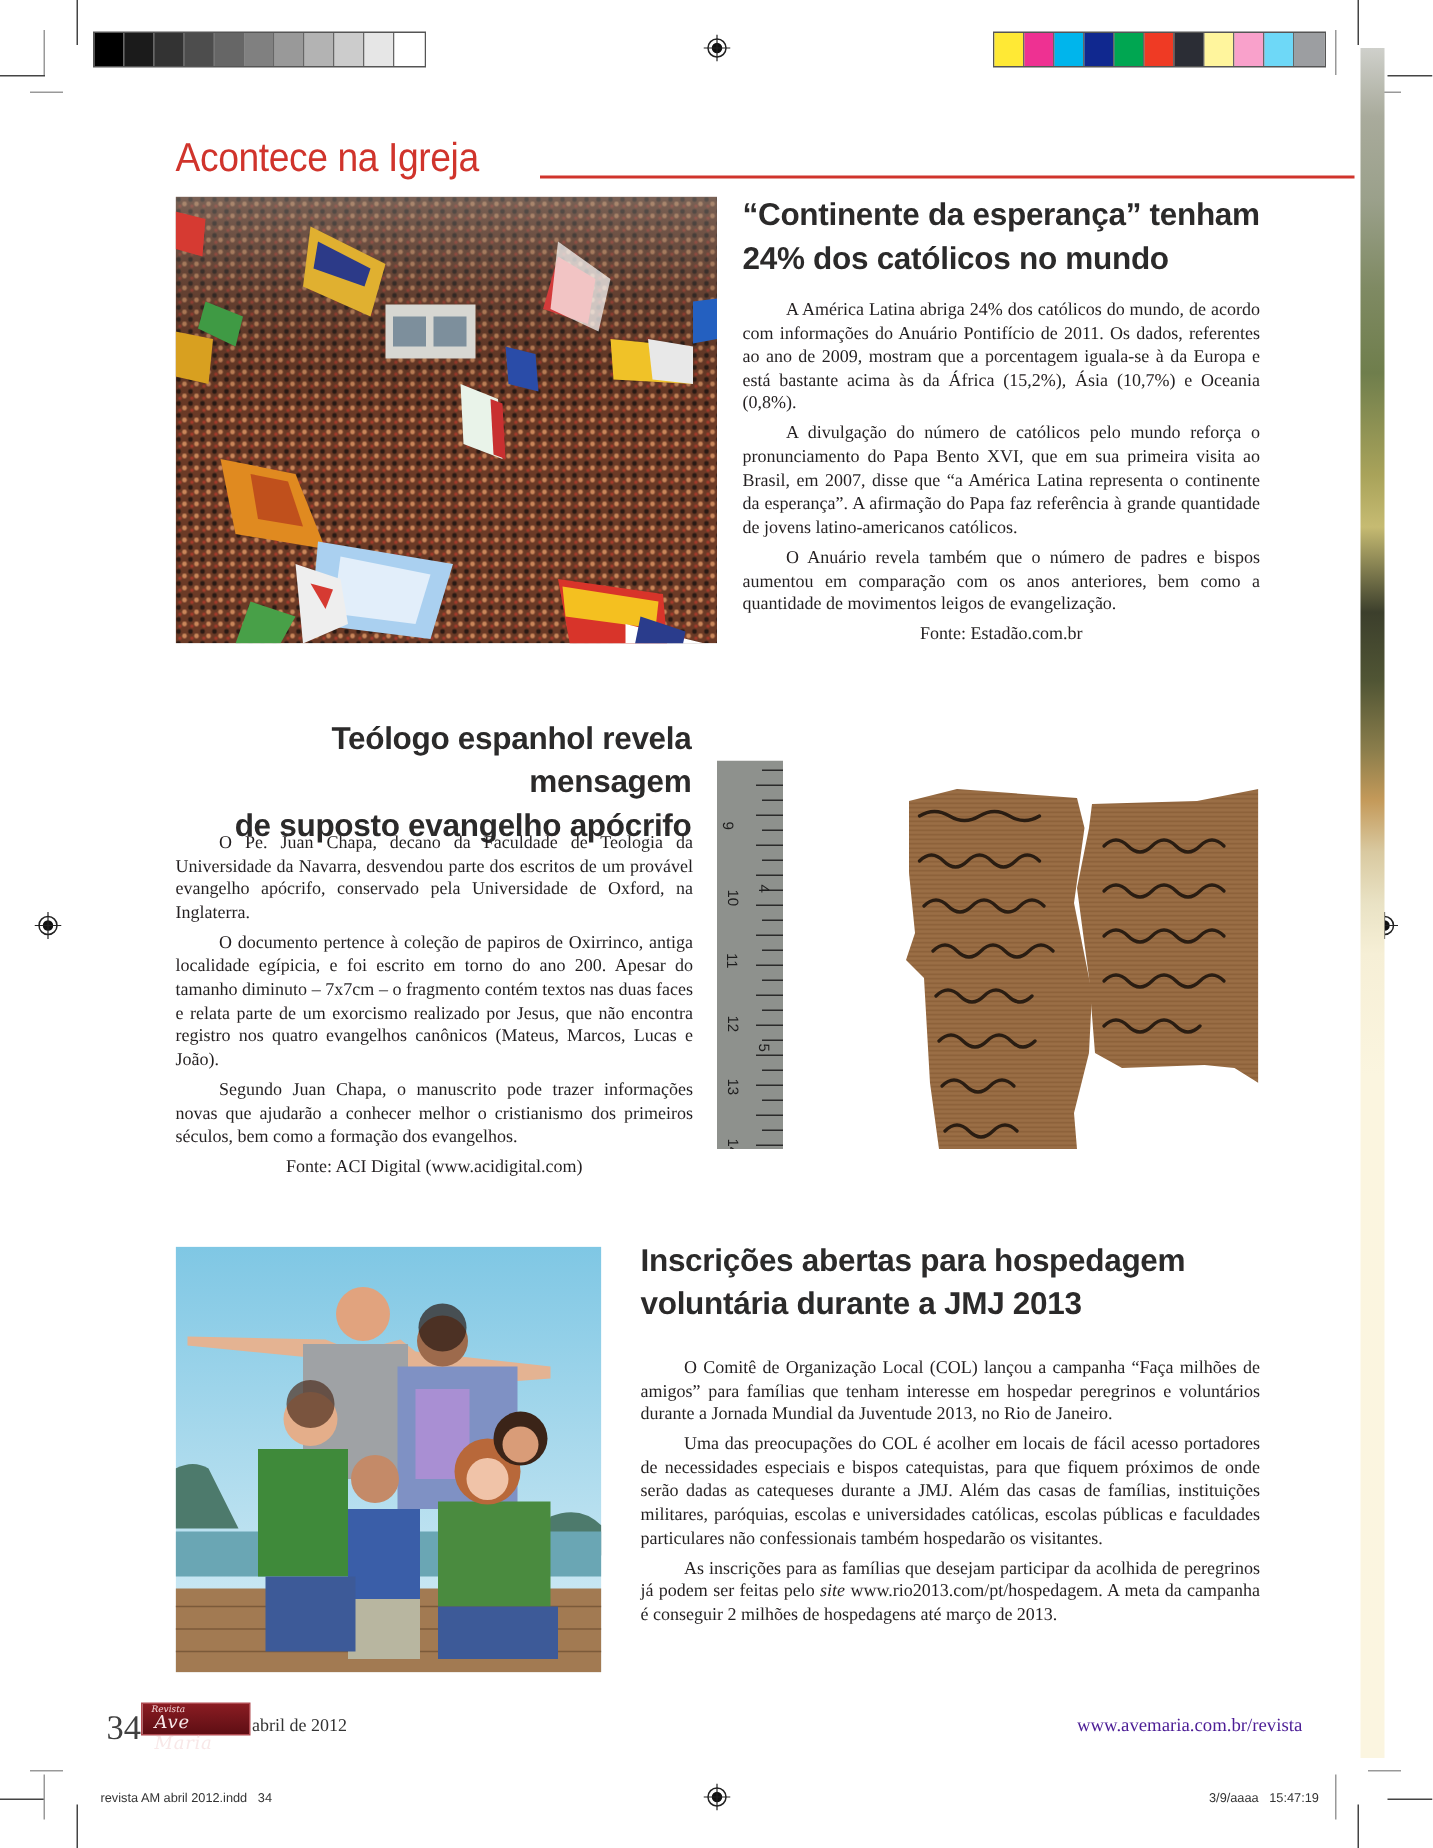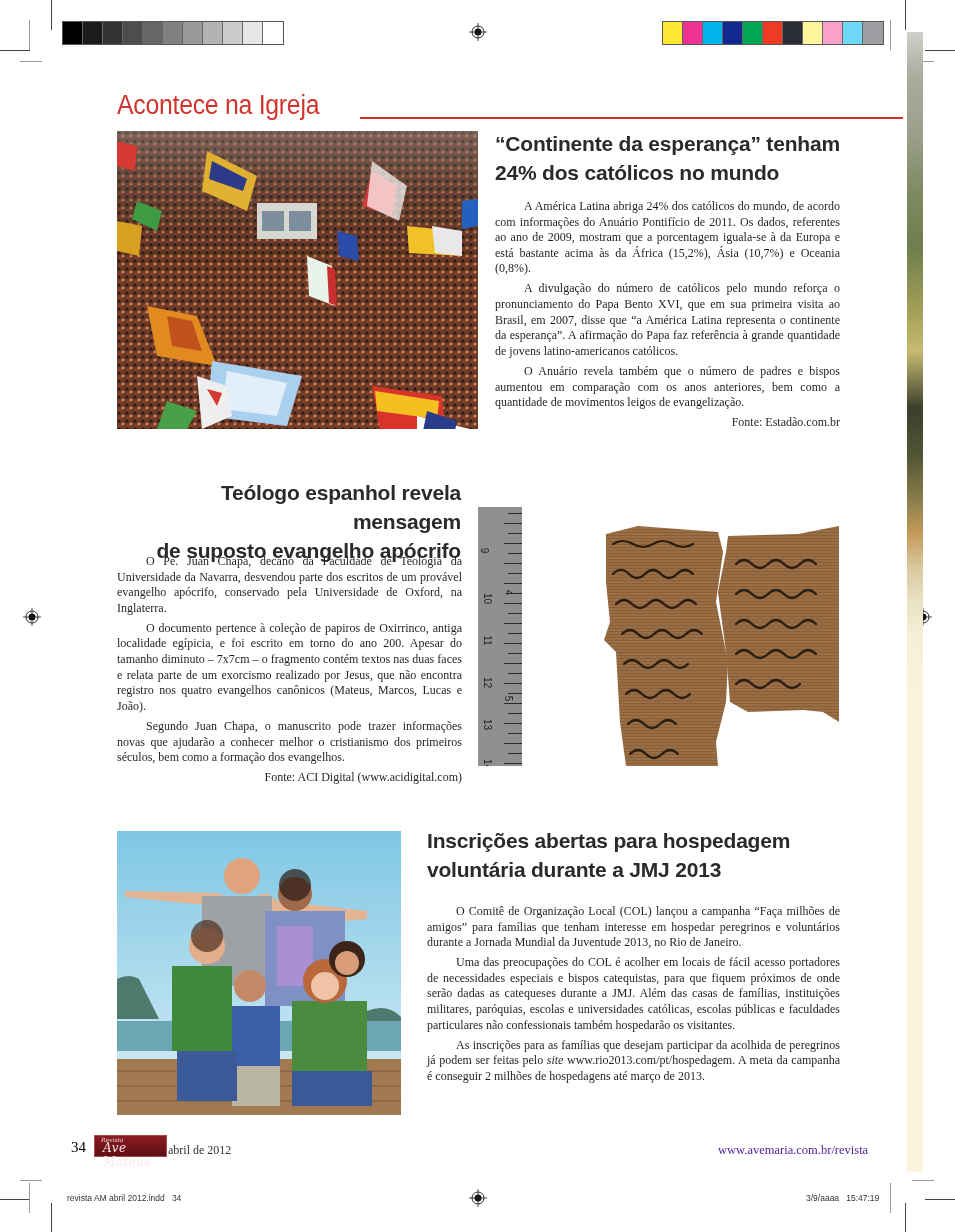--- a/index.html
+++ b/index.html
@@ -31,26 +31,26 @@
 
   
   .headline { position: absolute; font-family: "Liberation Sans", sans-serif; font-weight: bold;
     font-size: 21px; line-height: 29px; color: #2b2a2a; letter-spacing: -0.2px; }
   .right { text-align: right; }
 
   
   .body { position: absolute; font-family: "Liberation Serif", serif; font-size: 12px;
     line-height: 15.6px; color: #231f20; text-align: justify; hyphens: auto; }
   .body p { margin: 0 0 4.5px 0; text-indent: 29px; }
-  .body .src { text-align: right; text-indent: 0; margin-top: 3px; }
+  .body .src { text-align: center; text-indent: 0; margin-top: 3px; }
 
   
   .photo { position: absolute; overflow: hidden; }
 
-  .footer-num { position: absolute; left: 71px; top: 1139px; font-family: "Liberation Serif", serif; font-size: 15px; color: #000000; }
+  .footer-num { position: absolute; left: 71px; top: 1139px; font-family: "Liberation Serif", serif; font-size: 23px; color: #404040; }
   .footer-logo { position: absolute; left: 94px; top: 1135px; width: 71px; height: 20px;
     background: linear-gradient(180deg, #8a1c22, #5e0e14); border: 1px solid #b04a50; }
   .footer-logo .l1 { position: absolute; left: 6px; top: 0px; font-size: 6px; color: #f3d9da; font-style: italic; font-family: "DejaVu Serif", serif; }
   .footer-logo .l2 { position: absolute; left: 8px; top: 5px; font-size: 12px; color: #f8e8e8; font-style: italic; font-family: "DejaVu Serif", serif; letter-spacing: 0.5px; }
   .footer-date { position: absolute; left: 168px; top: 1143px; font-family: "Liberation Serif", serif; font-size: 12px; color: #333; }
   .footer-url { position: absolute; left: 718px; top: 1143px; font-family: "Liberation Serif", serif; font-size: 12.5px; color: #4c1d95; }
 
   .slug { position: absolute; top: 1193px; font-family: "Liberation Sans", sans-serif; font-size: 8.5px; color: #333; }
 </style>
 </head>
@@ -314,19 +314,19 @@
 
 <div class="body" style="left:427px;top:904px;width:413px;">
   <p>O Comitê de Organização Local (COL) lançou a campanha “Faça milhões de amigos” para famílias que tenham interesse em hospedar peregrinos e voluntários durante a Jornada Mundial da Juventude 2013, no Rio de Janeiro.</p>
   <p>Uma das preocupações do COL é acolher em locais de fácil acesso portadores de necessidades especiais e bispos catequistas, para que fiquem próximos de onde serão dadas as catequeses durante a JMJ.  Além das casas de famílias, instituições militares, paróquias, escolas e universidades católicas, escolas públicas e faculdades particulares não confessionais também hospedarão os visitantes.</p>
   <p><span>As inscrições para as famílias que desejam participar da acolhida de peregrinos já podem ser feitas pelo </span><em>site</em><span> www.rio2013.com/pt/hospedagem. A meta da campanha é conseguir 2 milhões de hospedagens até março de 2013.</span></p>
 </div>
 
 <div class="footer-num">34</div>
 <div class="footer-logo">
   <span class="l1">Revista</span>
-  <span class="l2">Ave Mateus</span>
+  <span class="l2">Ave Maria</span>
 </div>
 <div class="footer-date">abril de 2012</div>
 <div class="footer-url">www.avemaria.com.br/revista</div>
 
 <div class="slug" style="left:67px;white-space:pre;">revista AM abril 2012.indd   34</div>
 <div class="slug" style="left:806px;white-space:pre;">3/9/aaaa   15:47:19</div>
 
 </body></html>

